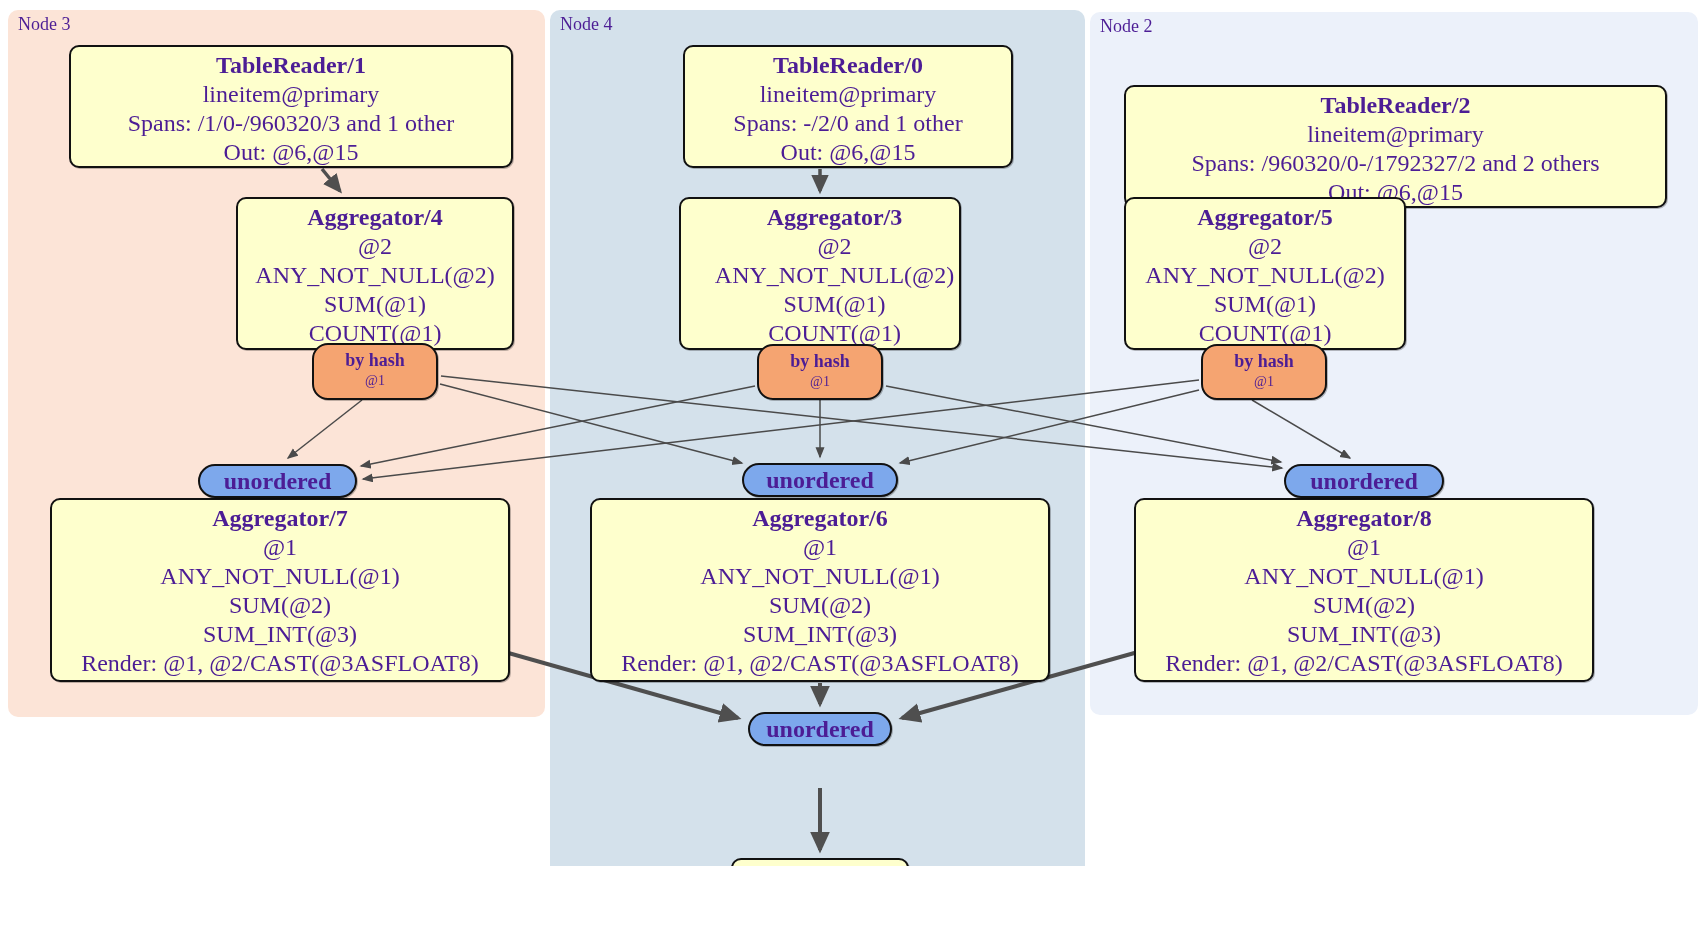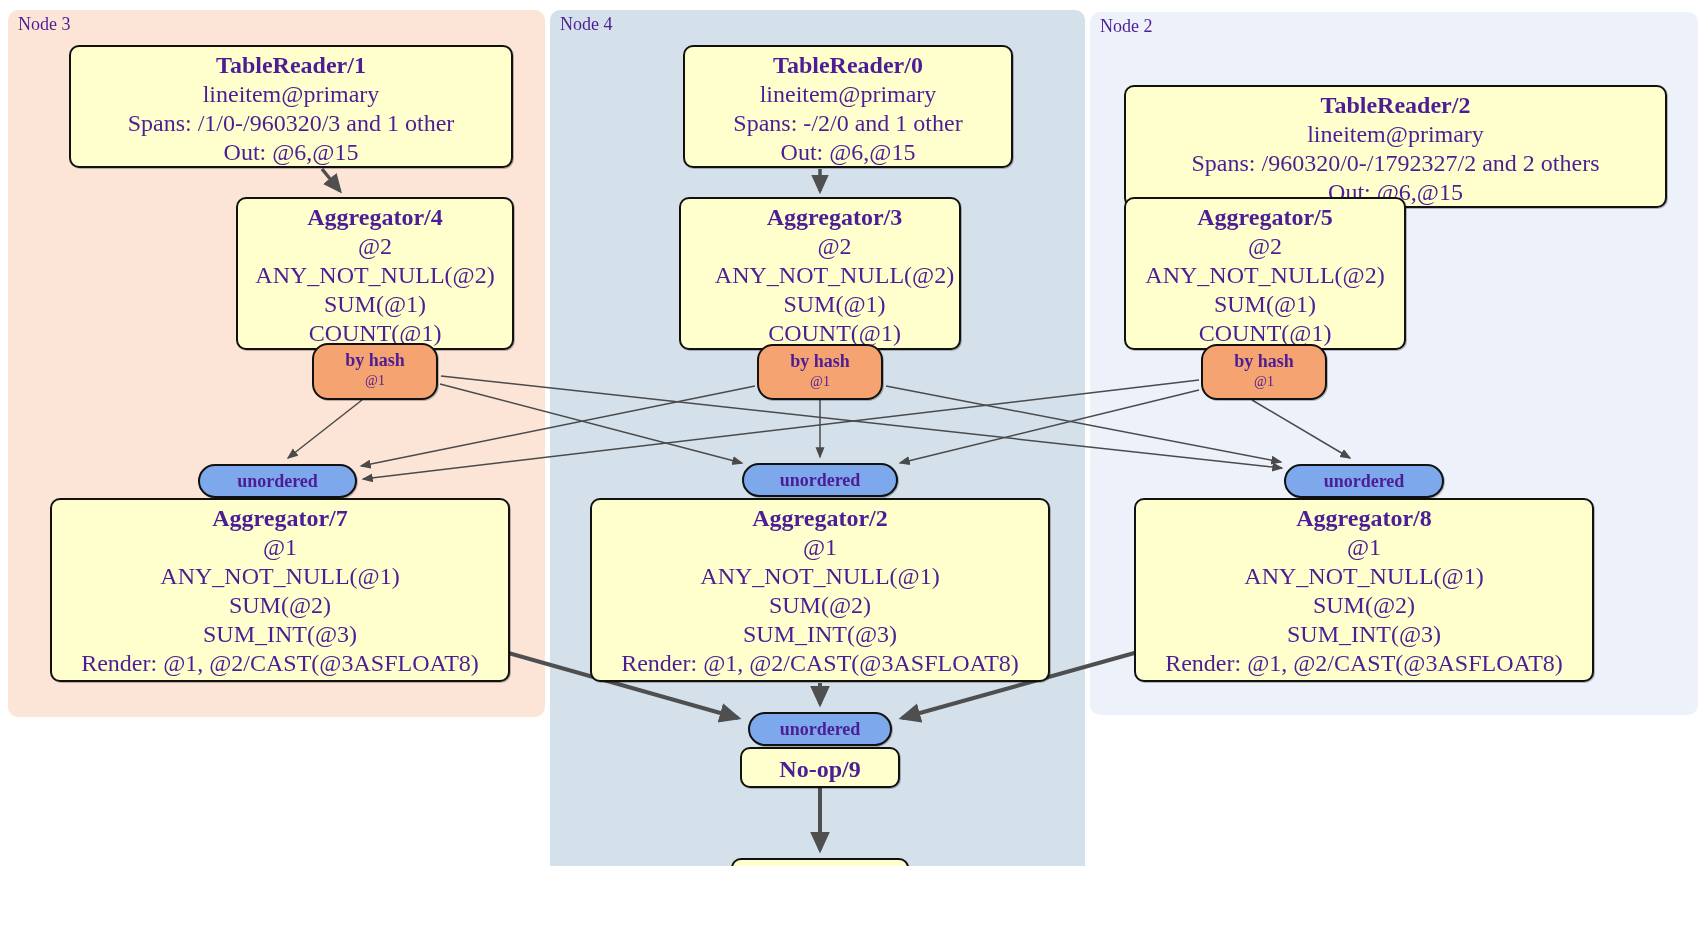--- a/index.html
+++ b/index.html
@@ -24,21 +24,21 @@
   .router{
     position:absolute;background:#f5a471;border:2px solid #111;border-radius:16px;
     z-index:3;text-align:center;box-sizing:border-box;
     box-shadow:1px 1px 0 rgba(0,0,0,0.25);
   }
   .router-label{font-size:18px;font-weight:bold;line-height:24px;margin-top:3px;}
   .router-detail{font-size:14px;line-height:18px;}
   .sync{
     position:absolute;background:#7da8ec;border:2px solid #111;border-radius:17px;
     z-index:3;text-align:center;box-sizing:border-box;
-    font-size:18px;font-weight:bold;line-height:30px;
+    font-size:24px;font-weight:bold;line-height:30px;
     box-shadow:1px 1px 0 rgba(0,0,0,0.25);
   }
 </style>
 </head>
 <body>
 
 <div class="canvas">
 
   <div class="panel panel-node3">
     <div class="panel-label">Node 3</div>
@@ -108,29 +108,26 @@
     <div class="box-line">Out: @6,@15</div>
   </div>
   <div class="box" style="left:679px;top:197px;width:282px;height:153px;padding-left:29px;">
     <div class="box-title">Aggregator/3</div>
     <div class="box-line">@2</div>
     <div class="box-line">ANY_NOT_NULL(@2)</div>
     <div class="box-line">SUM(@1)</div>
     <div class="box-line">COUNT(@1)</div>
   </div>
   <div class="box" style="left:590px;top:498px;width:460px;height:184px;">
-    <div class="box-title">Aggregator/2</div>
+    <div class="box-title">Aggregator/6</div>
     <div class="box-line">@1</div>
     <div class="box-line">ANY_NOT_NULL(@1)</div>
     <div class="box-line">SUM(@2)</div>
     <div class="box-line">SUM_INT(@3)</div>
     <div class="box-line">Render: @1, @2/CAST(@3ASFLOAT8)</div>
-  </div>
-  <div class="box single" style="left:740px;top:747px;width:160px;height:41px;">
-    <div class="box-title">No-op/9</div>
   </div>
   <div class="box single" style="left:731px;top:858px;width:178px;height:42px;">
     <div class="box-title">Response</div>
   </div>
 
   <div class="box" style="left:1124px;top:45px;width:543px;height:123px;margin-top:40px;">
     <div class="box-title">TableReader/2</div>
     <div class="box-line">lineitem@primary</div>
     <div class="box-line">Spans: /960320/0-/1792327/2 and 2 others</div>
     <div class="box-line">Out: @6,@15</div>

